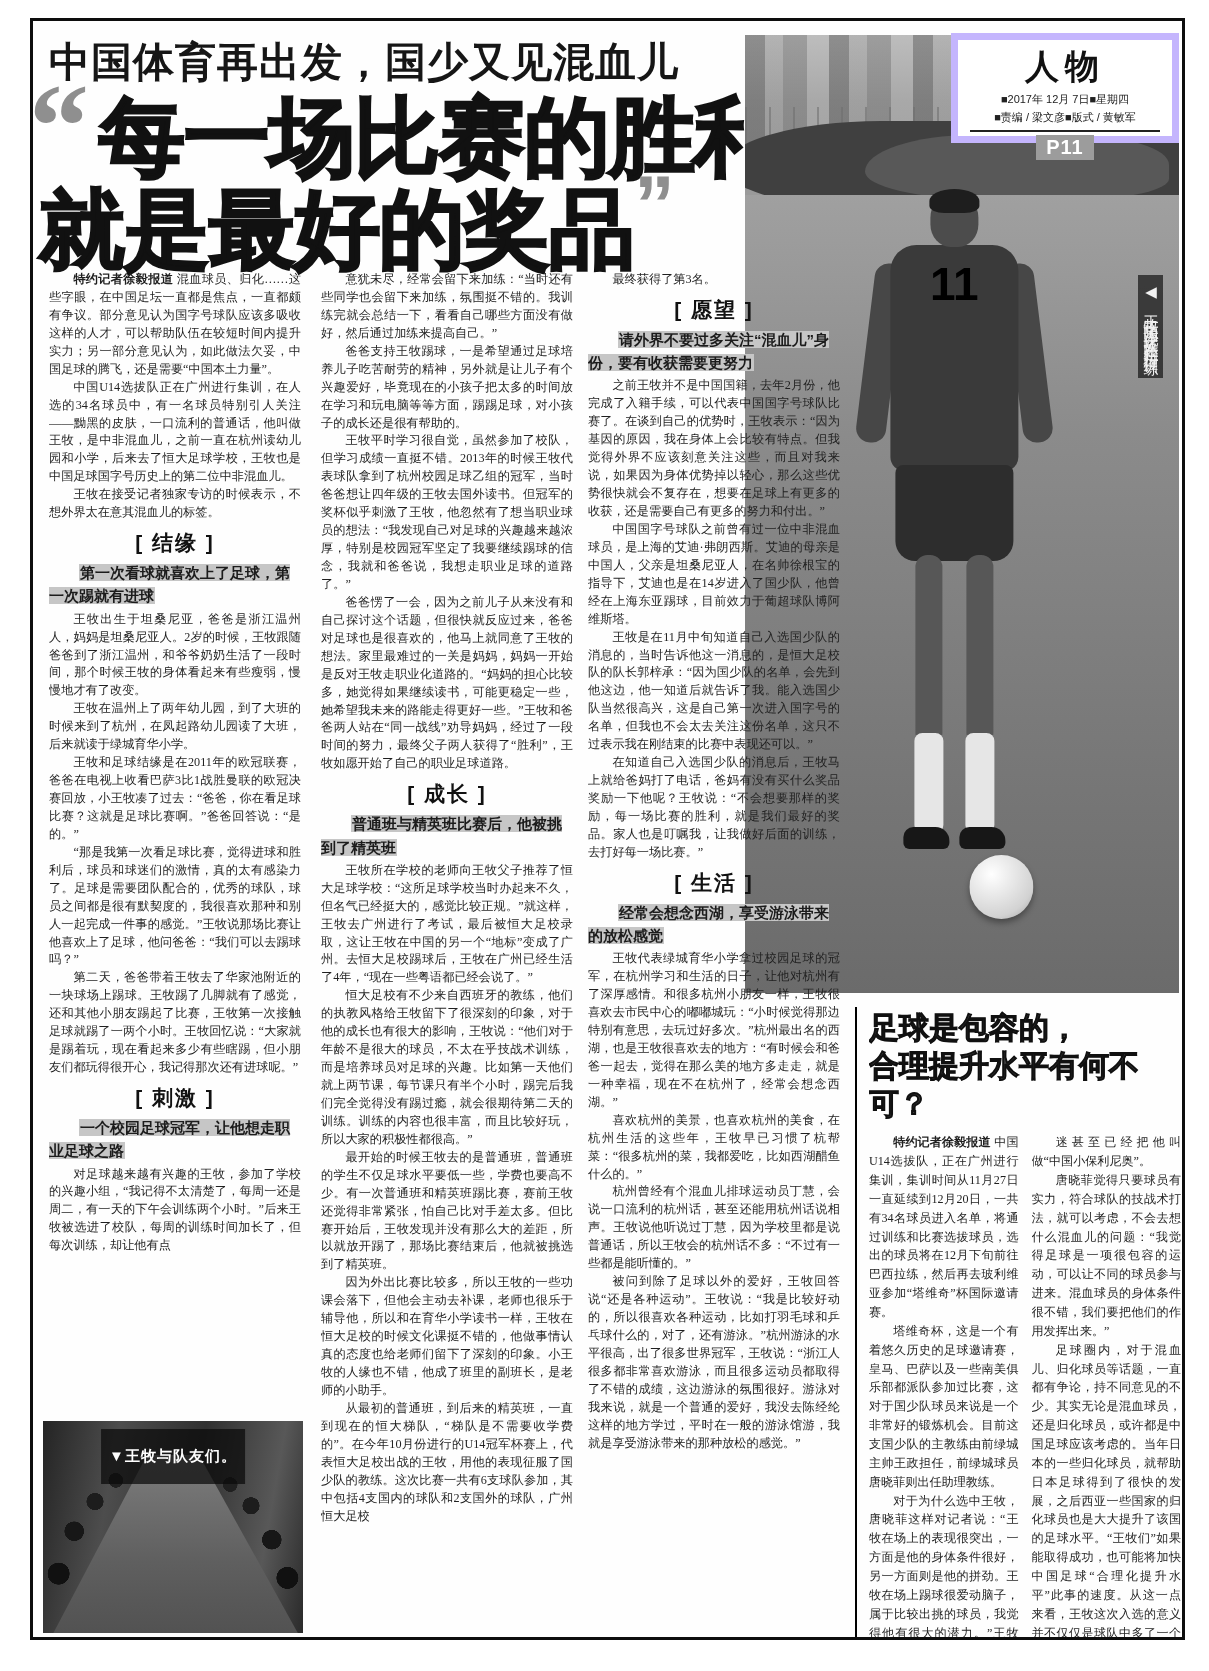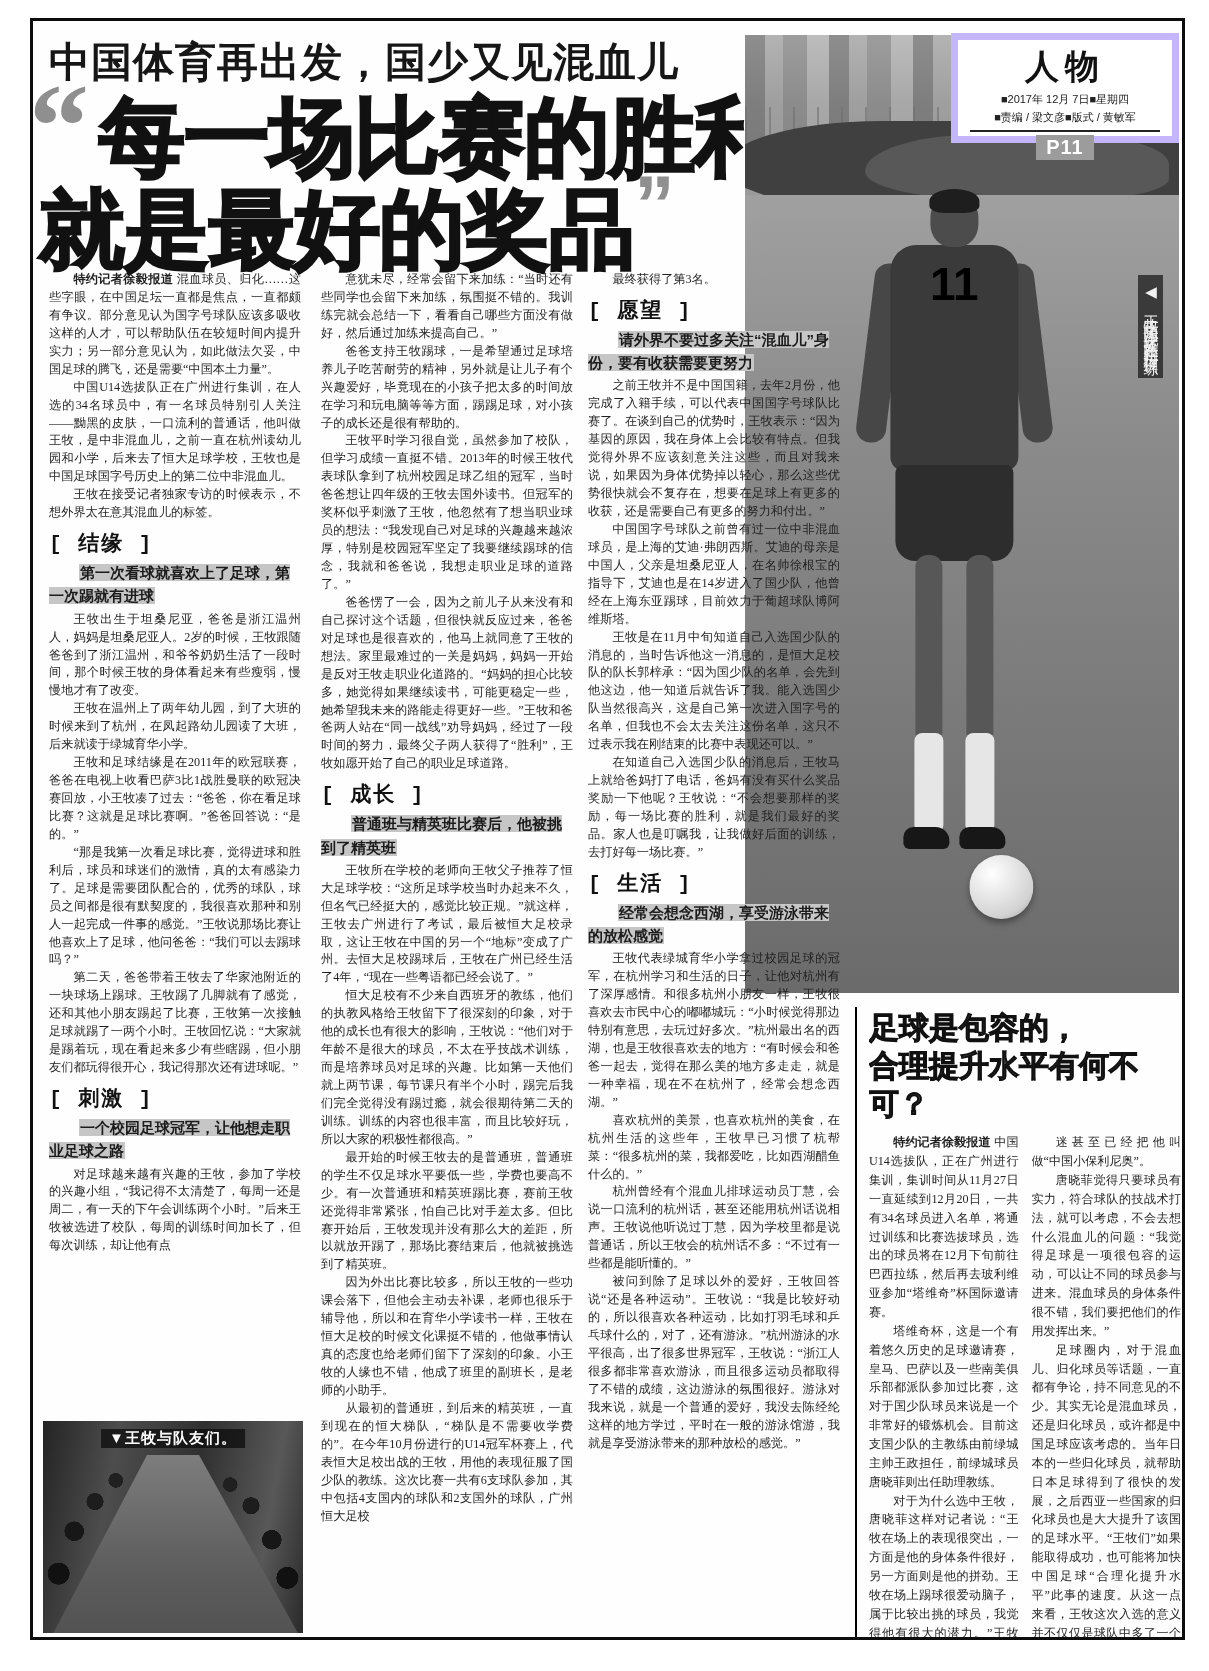--- a/index.html
+++ b/index.html
@@ -71,22 +71,22 @@
   .ph-caption{position:absolute;right:16px;top:240px;writing-mode:vertical-rl;
               background:rgba(15,15,15,.68);color:#f2f2f2;font-size:15px;letter-spacing:3px;
               padding:8px 3px;font-family:"Liberation Sans","DejaVu Sans",sans-serif;}
   
   .col{position:absolute;top:250px;width:252px;overflow:hidden;text-align:justify;}
   .col1{left:16px;height:1146px;}
   .col2{left:288px;height:1368px;}
   .col3{left:555px;height:1368px;}
   .para{margin:0;font-size:12.2px;line-height:1.47;text-indent:2em;color:#1f1f1f;}
   .para .lead{font-family:"Liberation Sans","DejaVu Sans",sans-serif;font-weight:bold;}
-  .sec-h{font-family:Liberation Mono, monospace;font-weight:bold;font-size:21px;
-         text-align:left;margin:7px 0 4px 0;text-indent:0;letter-spacing:2px;color:#111;}
+  .sec-h{font-family:Liberation Sans, sans-serif;font-weight:bold;font-size:21px;
+         text-align:center;margin:7px 0 4px 0;text-indent:0;letter-spacing:2px;color:#111;}
   .sec-sub{font-family:"Liberation Sans","DejaVu Sans",sans-serif;font-weight:bold;font-size:15px;
            line-height:1.55;text-indent:2em;margin:0 0 3px 0;text-align:left;}
   .sec-sub .hl{background:#c6c6c6;padding:0 1px;}
   
   .team-photo{position:absolute;left:10px;top:1400px;width:260px;height:212px;overflow:hidden;
               background:linear-gradient(100deg,#242424,#4d4d4d 26%,#303030 55%,#585858 82%,#2a2a2a);}
   .tp-table{position:absolute;left:0;top:34px;width:100%;height:178px;
             clip-path:polygon(40% 0,60% 0,98% 100%,4% 100%);
             background:linear-gradient(#7d7d7d,#5f5f5f 60%,#525252),
             radial-gradient(ellipse 26px 11px at 30% 86%,#efefef 60%,transparent 62%),
@@ -102,21 +102,21 @@
              radial-gradient(circle 16px at 12% 52%,#171717 60%,transparent 62%),
              radial-gradient(circle 14px at 20% 38%,#1d1d1d 60%,transparent 62%),
              radial-gradient(circle 12px at 28% 28%,#202020 60%,transparent 62%),
              radial-gradient(circle 16px at 88% 56%,#171717 60%,transparent 62%),
              radial-gradient(circle 14px at 80% 40%,#1d1d1d 60%,transparent 62%),
              radial-gradient(circle 12px at 72% 30%,#202020 60%,transparent 62%),
              radial-gradient(circle 18px at 6% 72%,#111 60%,transparent 62%),
              radial-gradient(circle 18px at 94% 74%,#111 60%,transparent 62%);}
   .tp-caption{position:absolute;left:50%;top:8px;transform:translateX(-50%);white-space:nowrap;
               background:rgba(10,10,10,.72);color:#fff;font-family:"Liberation Sans","DejaVu Sans",sans-serif;
-              font-weight:bold;font-size:15px;padding:0 8px;letter-spacing:1px;}
+              font-weight:bold;font-size:15px;padding:18px 8px;letter-spacing:1px;}
   
   .vrule{position:absolute;left:822px;top:986px;width:2px;height:630px;background:#000;}
   .side-art{position:absolute;left:836px;top:988px;width:312px;height:628px;overflow:hidden;}
   .side-title{font-family:"Liberation Sans","DejaVu Sans",sans-serif;font-weight:bold;font-size:30px;
               line-height:1.27;color:#404040;-webkit-text-stroke:1px #101010;letter-spacing:0;}
   .side-cols{display:flex;gap:13px;margin-top:10px;}
   .side-col{width:150px;height:528px;overflow:hidden;text-align:justify;}
   .side-col .para{font-size:12.1px;line-height:1.56;}
 </style>
 </head>

